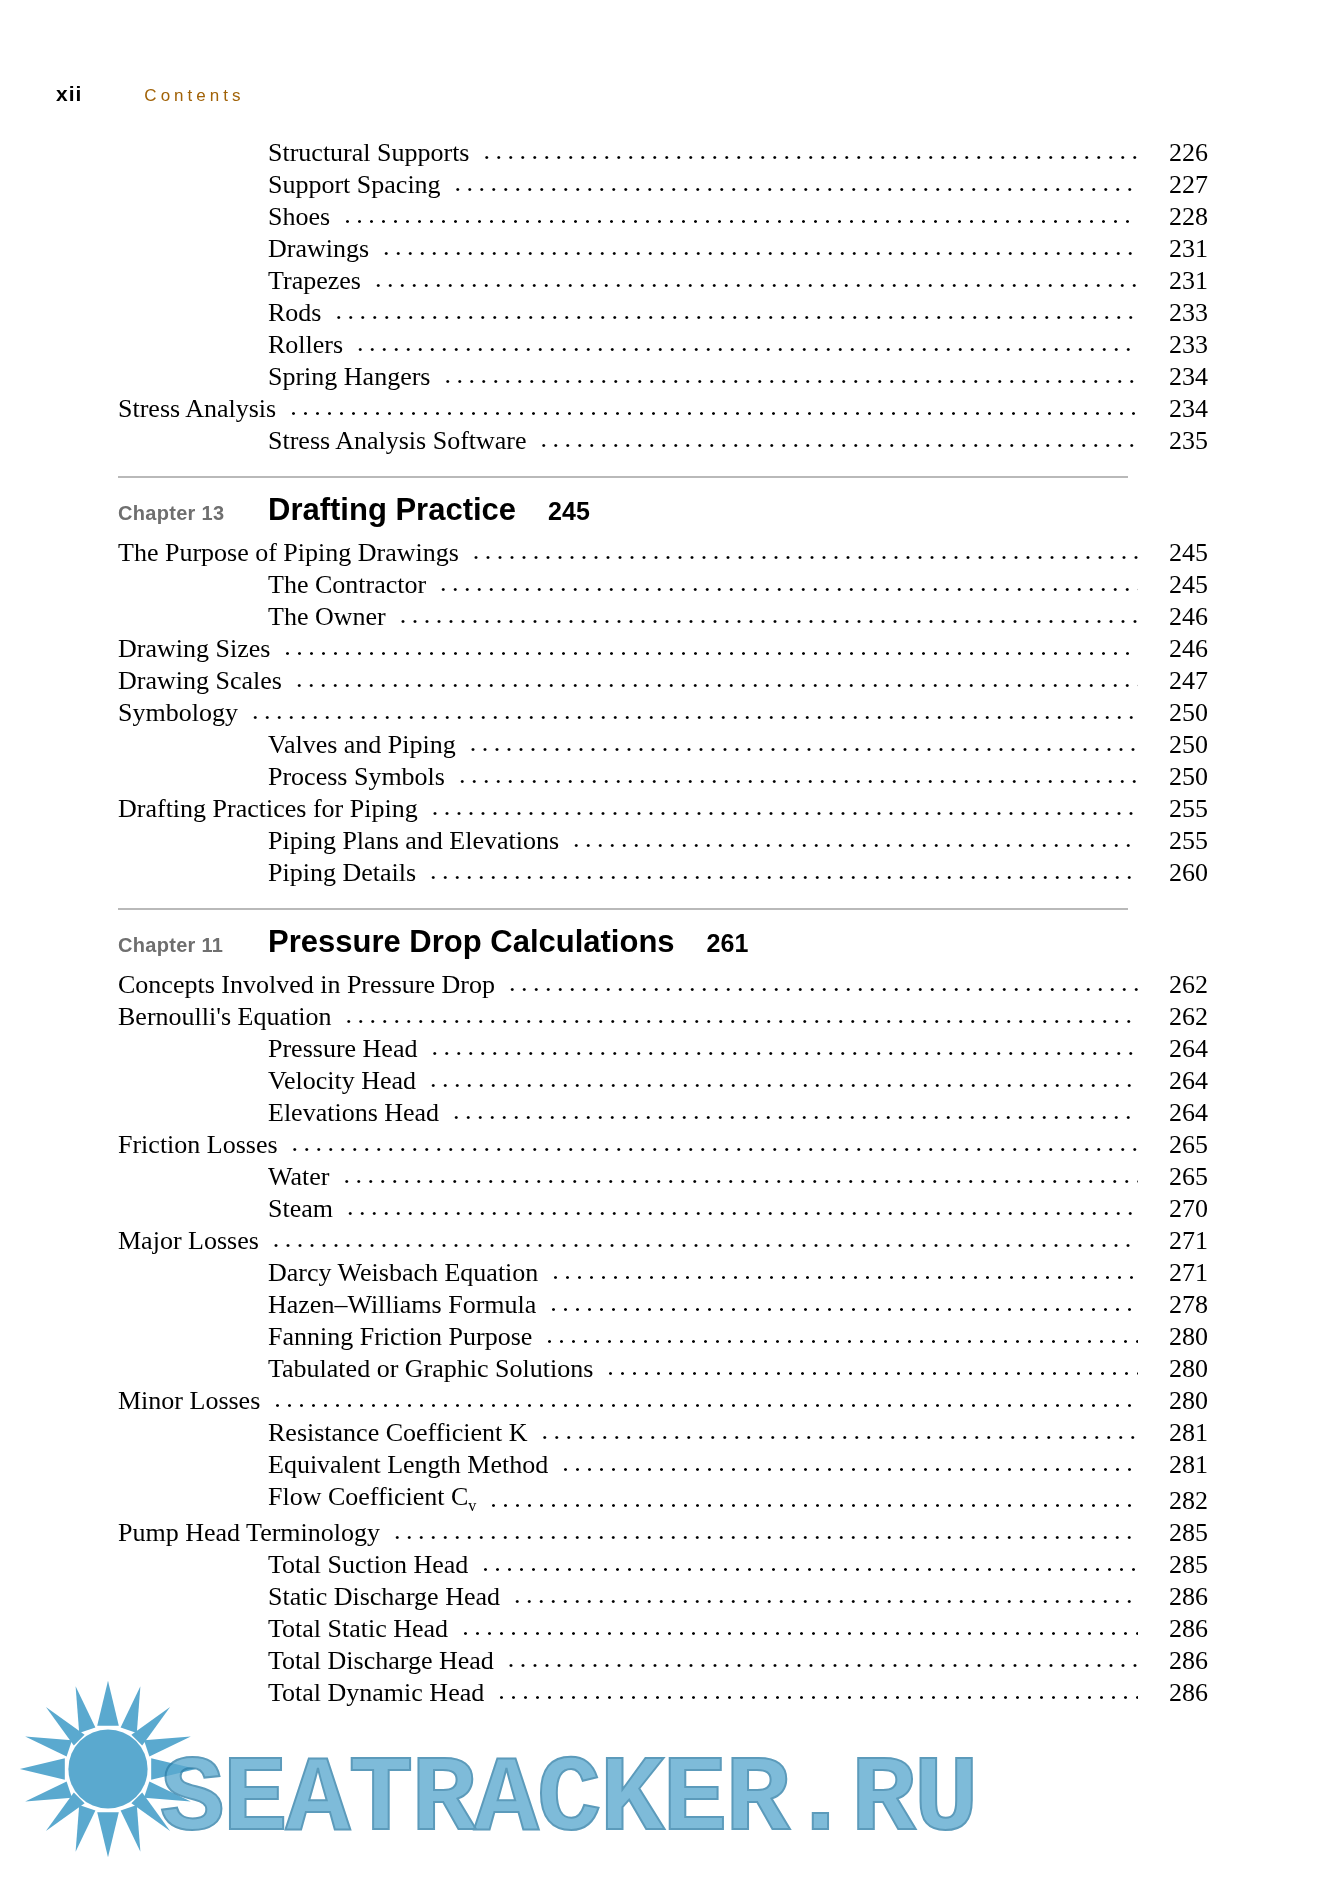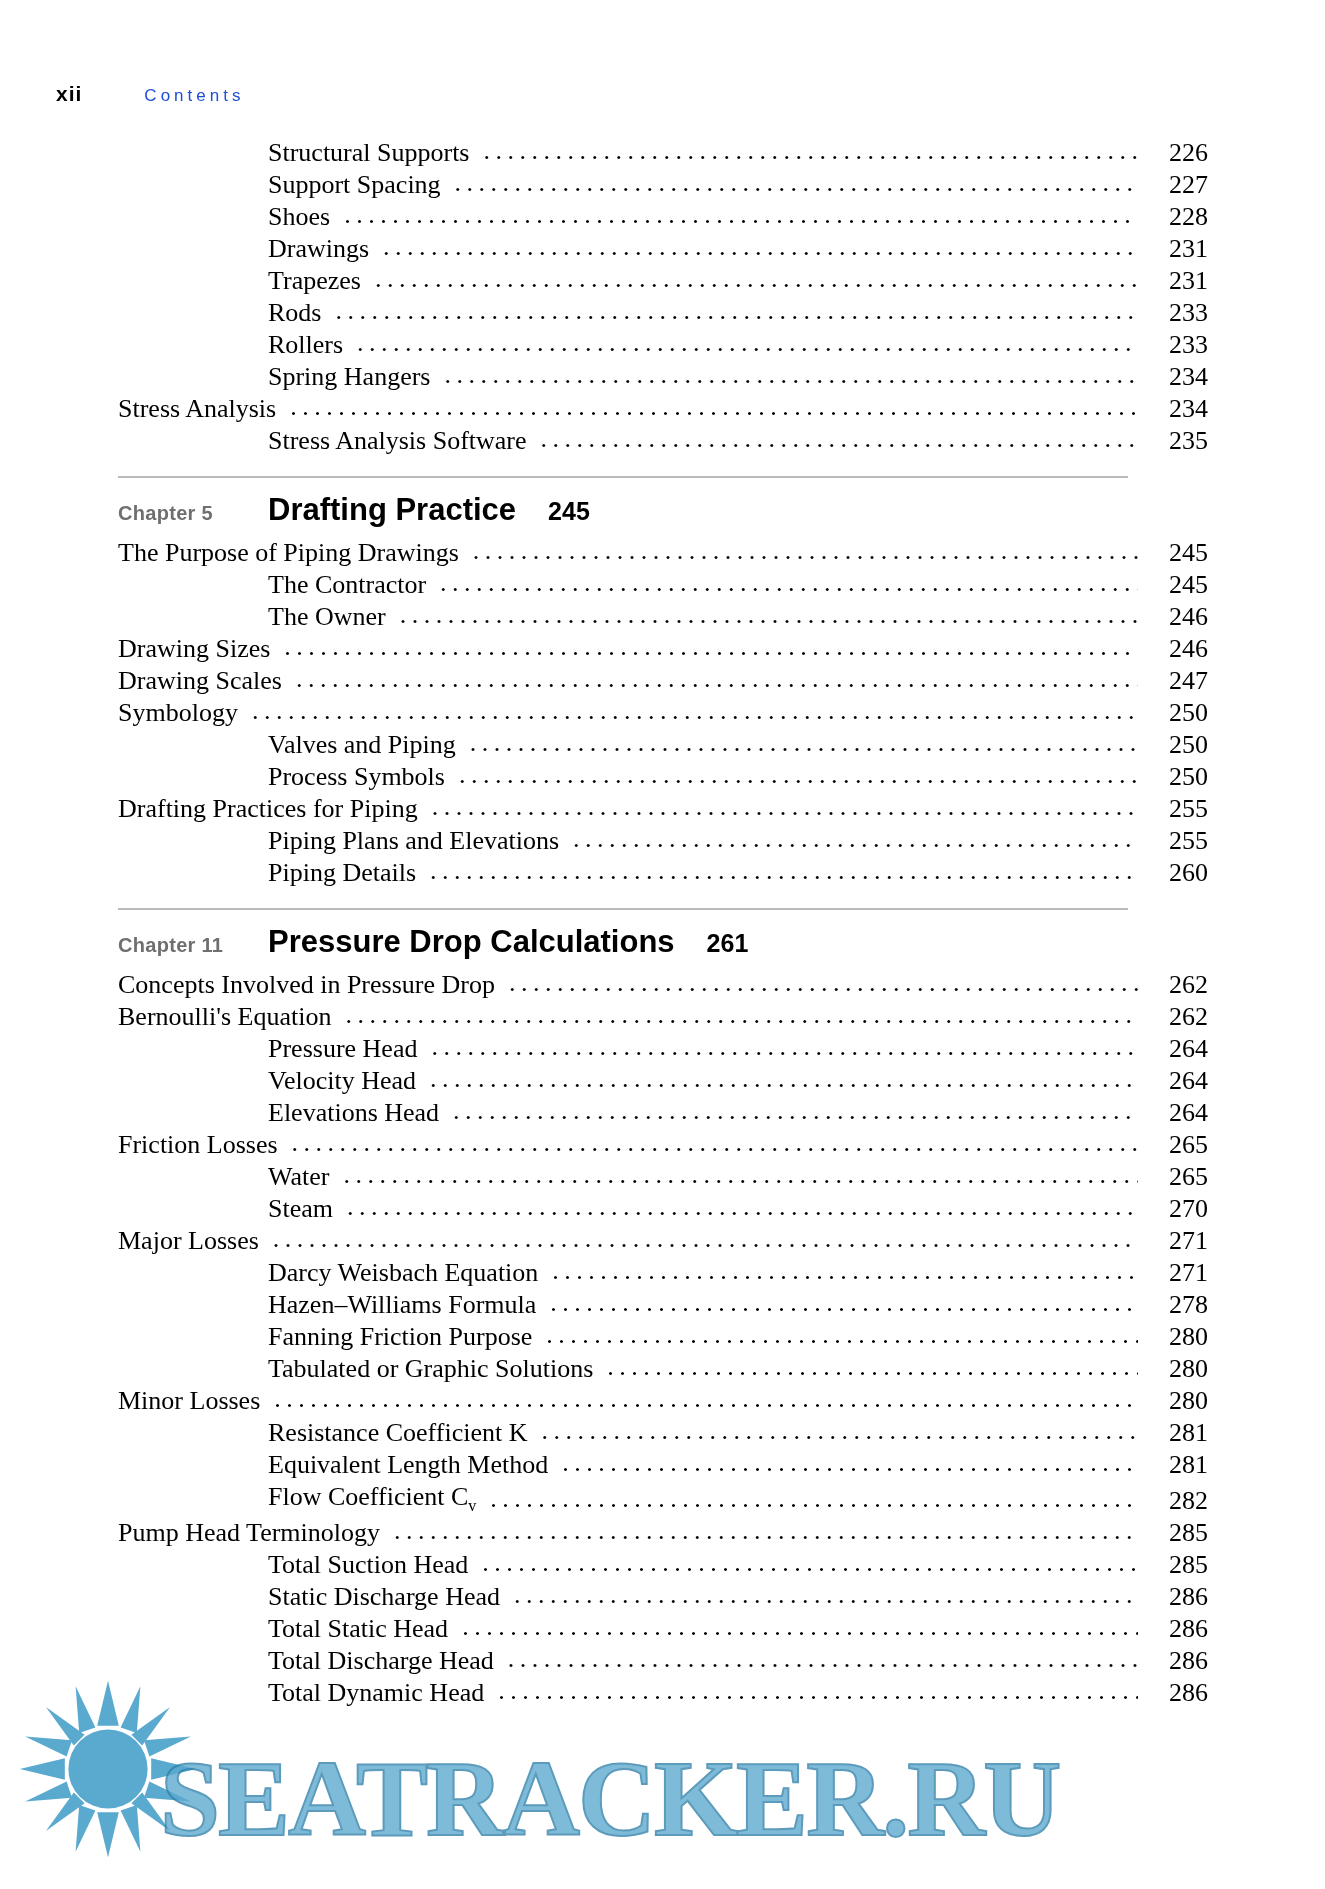--- a/index.html
+++ b/index.html
@@ -30,21 +30,21 @@
     font-family: "Liberation Sans", sans-serif;
     font-size: 21px;
     font-weight: bold;
     letter-spacing: 1px;
     color: #000;
   }
   .running-label {
     font-family: "Liberation Sans", sans-serif;
     font-size: 17px;
     letter-spacing: 4px;
-    color: #1d4ed8;
+    color: #a16207;
   }
 
   
   .toc {
     position: absolute;
     top: 140px;
     left: 118px;
     width: 1090px;
   }
 
@@ -126,21 +126,21 @@
     left: 0;
     bottom: 0;
     width: 1325px;
     height: 220px;
     pointer-events: none;
   }
   .wm-text {
     position: absolute;
     left: 160px;
     bottom: 28px;
-    font-family: Liberation Serif, serif;
+    font-family: Liberation Mono, monospace;
     font-weight: bold;
     font-size: 108px;
     letter-spacing: -2px;
     color: #5aa9cf;
     opacity: 0.78;
     -webkit-text-stroke: 2px #2f7fa8;
   }
   .wm-sun {
     position: absolute;
     left: 18px;
@@ -210,21 +210,21 @@
         <div class="entry lvl1">
           <span class="title">Stress Analysis Software</span>
           <span class="leader"></span>
           <span class="pageno">235</span>
         </div>
       </div>
 
     <div id="chapters-section">
         <div class="rule"></div>
         <div class="chapter-head">
-          <span class="chapter-label">Chapter 5</span>
+          <span class="chapter-label">Chapter 13</span>
           <span class="chapter-title">Drafting Practice</span>
           <span class="chapter-page">245</span>
         </div>
         <div class="entry">
           <span class="title">The Purpose of Piping Drawings</span>
           <span class="leader"></span>
           <span class="pageno">245</span>
         </div>
         <div class="entry lvl1">
           <span class="title">The Contractor</span>

